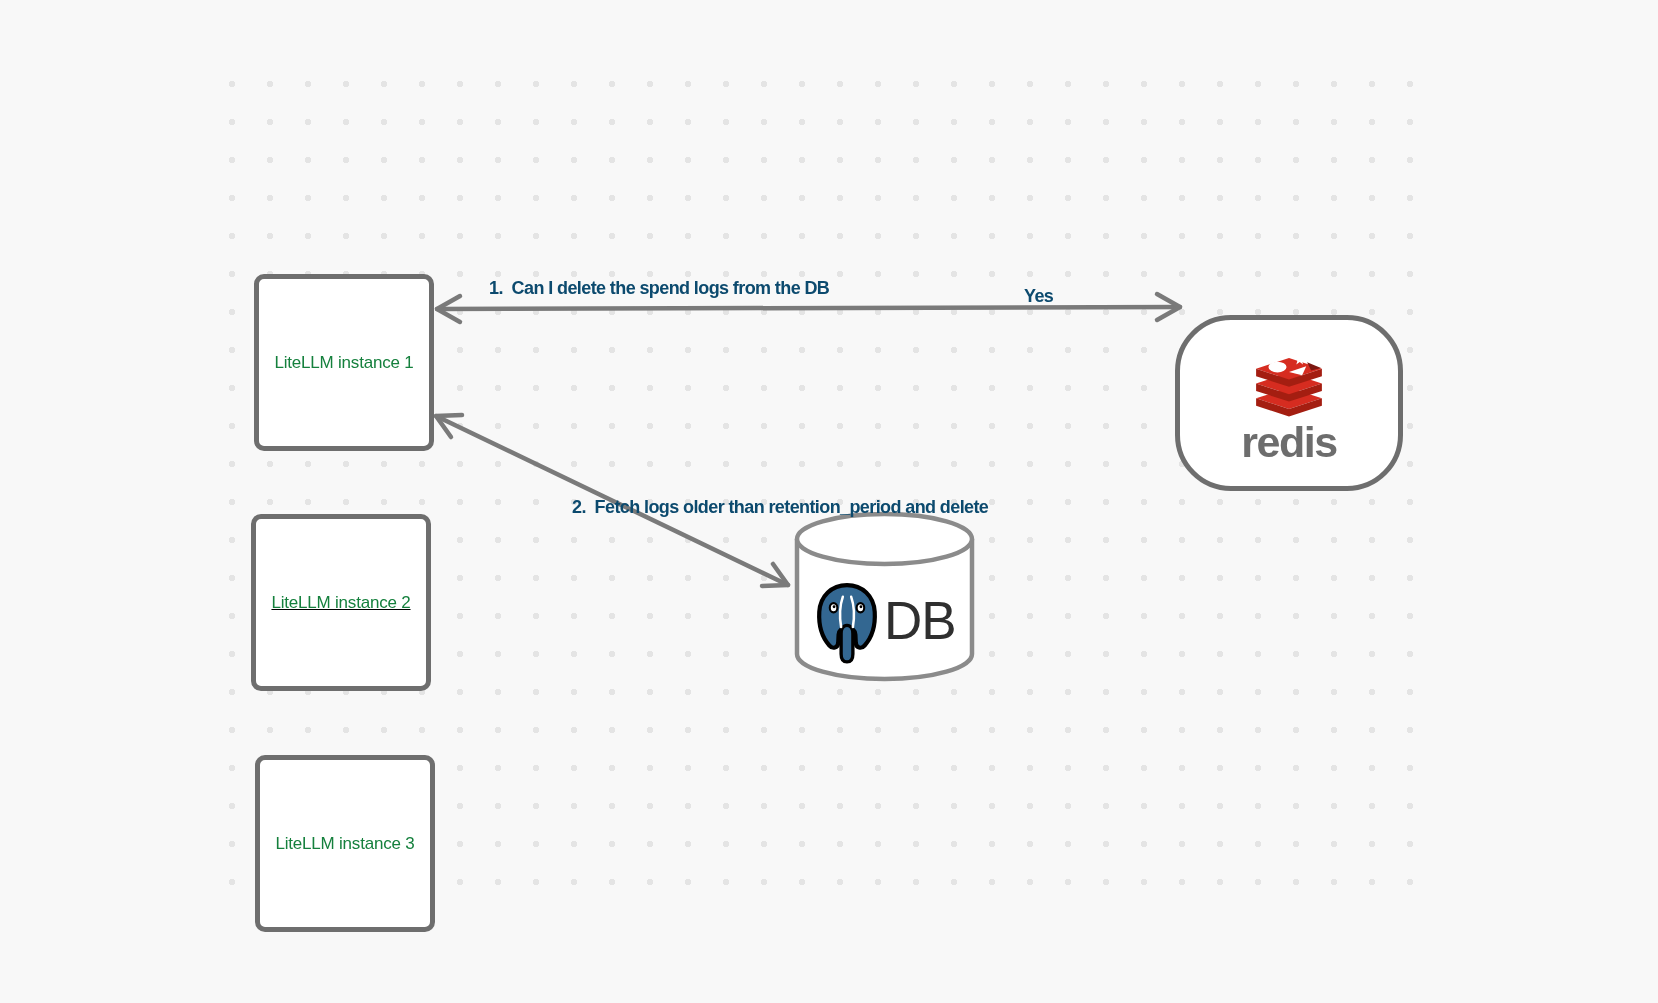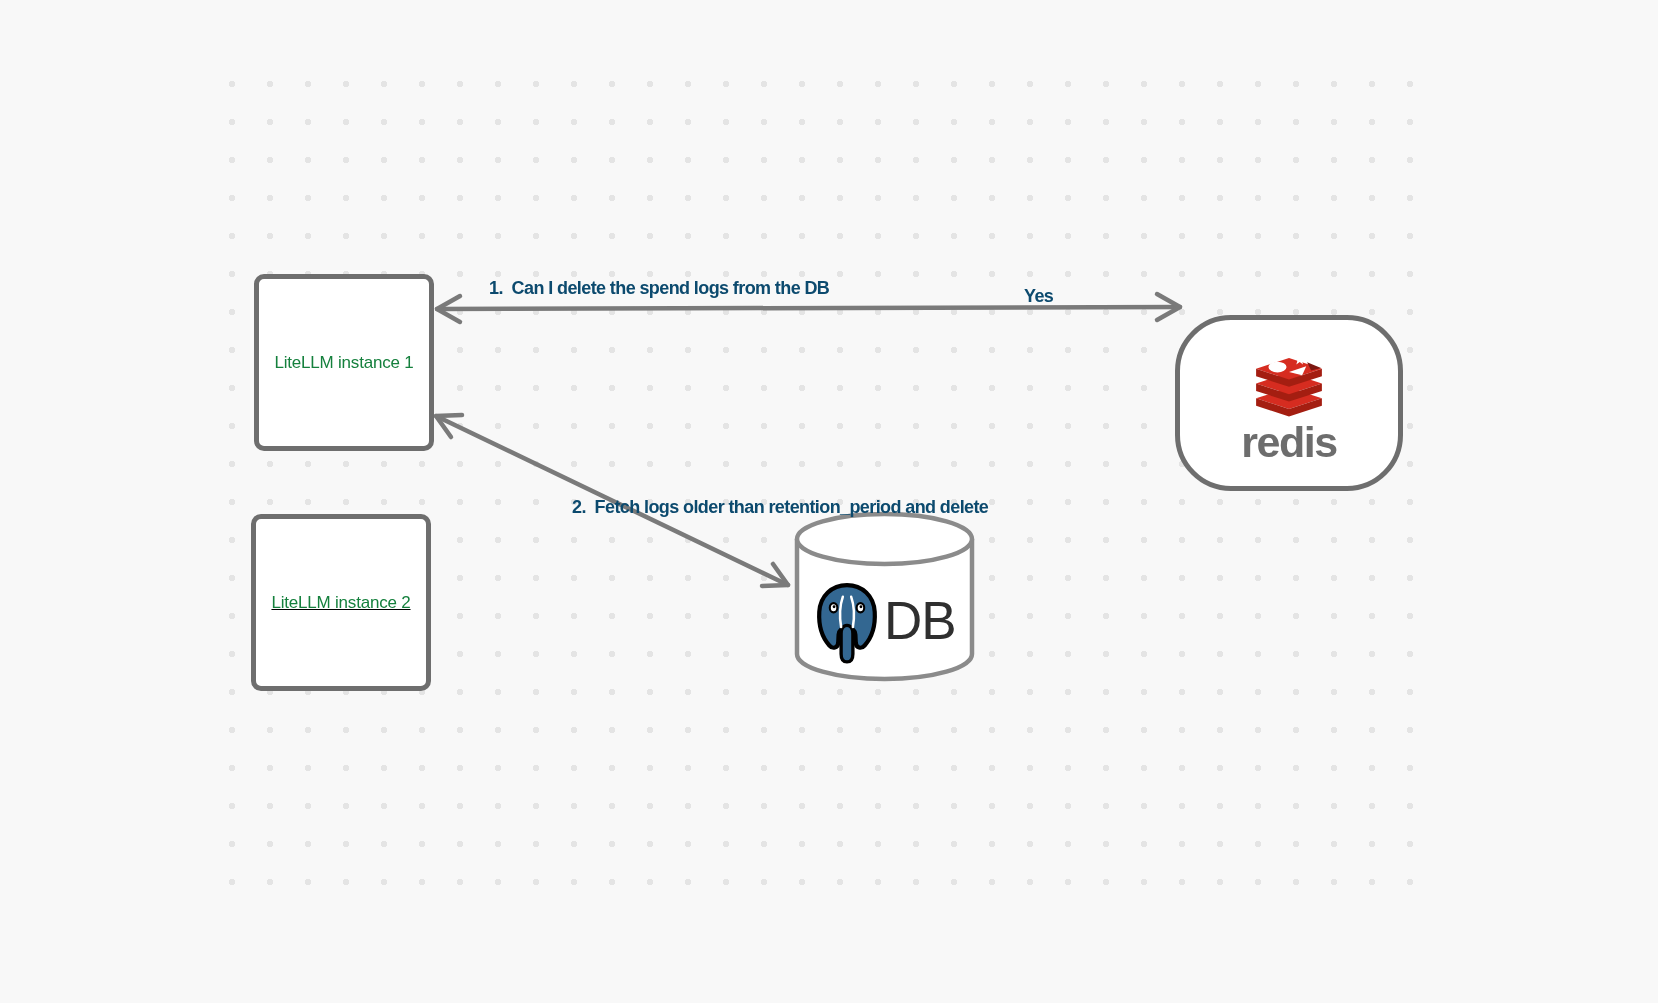--- a/index.html
+++ b/index.html
@@ -70,20 +70,23 @@
       <polyline points="762,586 788,585 773,564"></polyline>
     </g>
   </svg>
 
   <div class="node-box" id="inst1">
     <span class="node-label">LiteLLM instance 1</span>
   </div>
   <div class="node-box" id="inst2">
     <span class="node-label">LiteLLM instance 2</span>
   </div>
+  <div class="node-box" id="inst3">
+    <span class="node-label">LiteLLM instance 3</span>
+  </div>
 
   <div class="redis-node">
     <svg width="84" height="74" viewBox="0 0 100 90">
 
       <path d="M50 47 L90 60 L50 73 L10 60 Z" fill="#d62c20"></path>
       <path d="M10 60 L10 69 L50 82 L90 69 L90 60 L50 73 Z" fill="#a41e11"></path>
 
       <path d="M50 29 L90 42 L50 55 L10 42 Z" fill="#d62c20"></path>
       <path d="M10 42 L10 51 L50 64 L90 51 L90 42 L50 55 Z" fill="#a41e11"></path>
 

